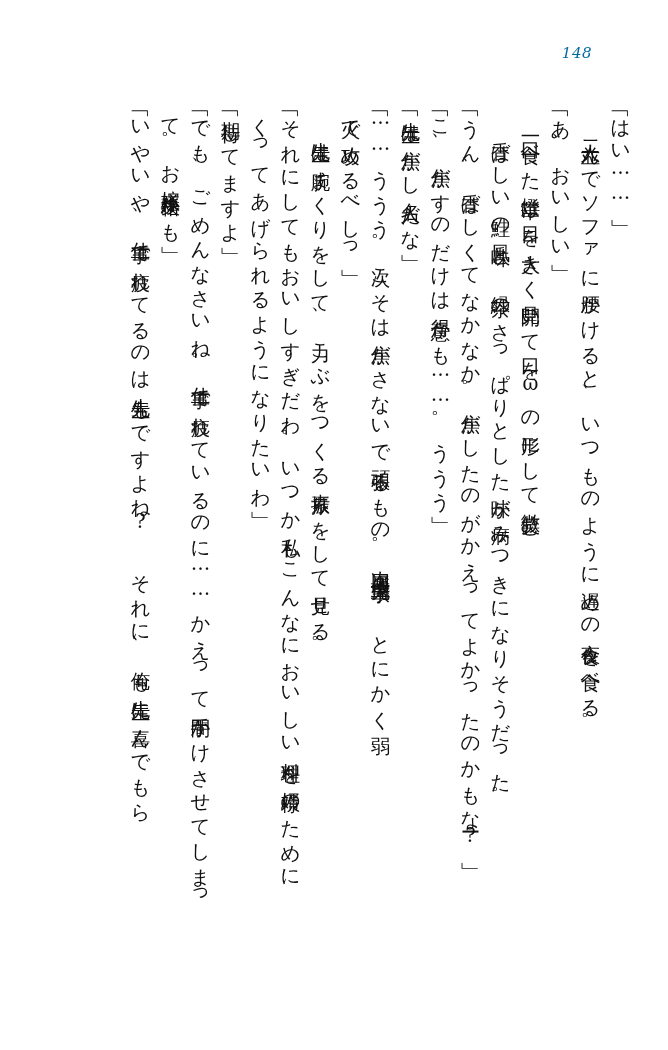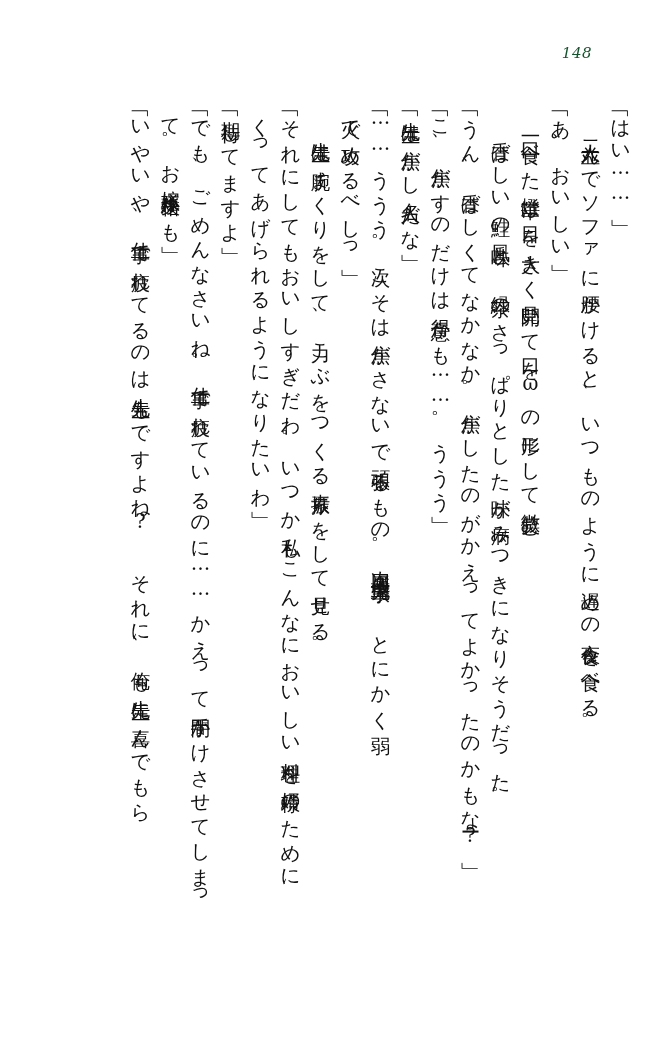--- a/index.html
+++ b/index.html
@@ -16,21 +16,21 @@
     font-family: "DejaVu Serif", serif;
     color: #111111;
   }
   #page-number {
     position: absolute;
     top: 44px;
     right: 76px;
     font-family: "DejaVu Serif", serif;
     font-style: italic;
     font-size: 15px;
-    color: #14532d;
+    color: #0369a1;
     letter-spacing: 0.5px;
   }
   #text-block {
     position: absolute;
     top: 104px;
     right: 38px;
     left: 34px;
     height: 910px;
     display: flex;
     flex-direction: row-reverse;

